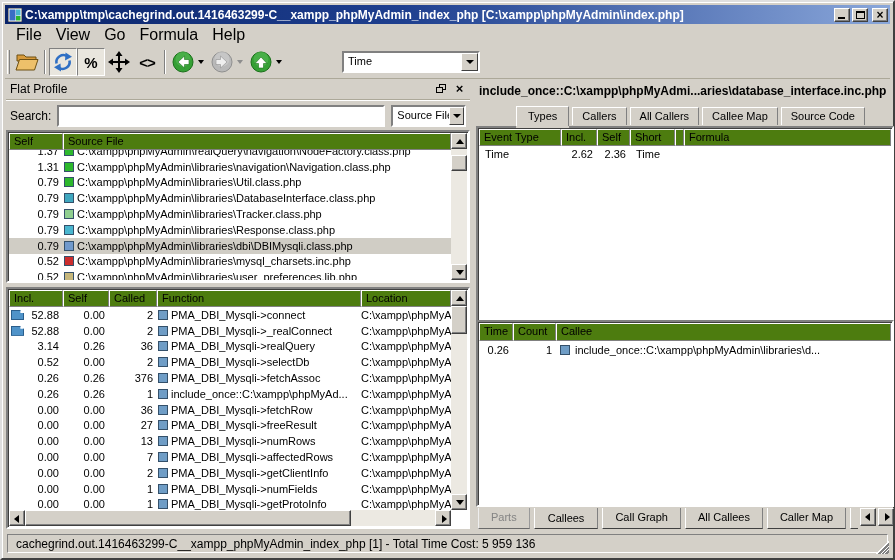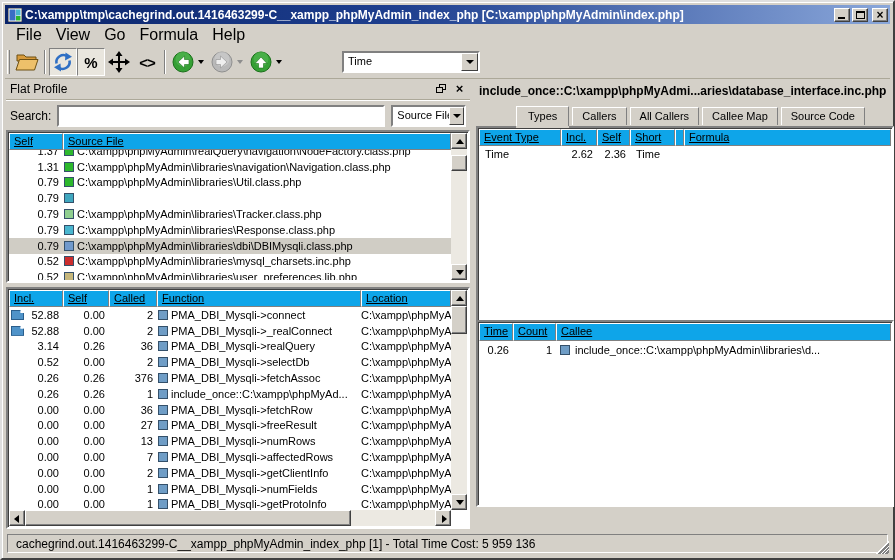--- a/index.html
+++ b/index.html
@@ -67,22 +67,22 @@
   .search-label { padding:0 6px 0 4px; font-size:12px; }
   .search-input { width:328px; height:22px; background:#fff; border:2px solid;
     border-color:#808080 #fff #fff #808080; font-size:11px; padding:2px 3px;
     font-family:"Liberation Sans",sans-serif; }
   .group-combo { width:75px; margin-left:6px; }
 
   
   .frame { position:absolute; background:#fff; border:2px solid;
     border-color:#808080 #fff #fff #808080; box-shadow:inset 1px 1px 0 #404040; }
   .thead { position:absolute; left:1px; top:1px; right:1px; height:17px; display:flex; }
-  .hcell { background:#0ea5e9; border:1px solid; border-color:#fff #808080 #808080 #fff;
-    padding:1px 4px; font-size:11px; white-space:nowrap; overflow:hidden;text-decoration:underline; }
+  .hcell { background:#4d7c0f; border:1px solid; border-color:#fff #808080 #808080 #fff;
+    padding:1px 4px; font-size:11px; white-space:nowrap; overflow:hidden; }
   .tbody { position:absolute; left:1px; right:1px; background:#fff; overflow:hidden; }
   .trow { display:flex; align-items:center; height:15.8px; white-space:nowrap; }
   .trow.selected { background:#d0cdc5; }
   .num { text-align:right; padding-right:4px; flex:0 0 auto; }
   .txt { overflow:hidden; white-space:nowrap; flex:1 1 auto; }
   .sq-ic { width:10px; height:10px; flex:0 0 auto; margin:0 3px 0 1px;
     border:1px solid #34506a; }
   .bar-ic { width:13px; height:10px; flex:0 0 auto; margin-left:2px; background:#4f93c9;
     border:1px solid #2a5e8c; visibility:hidden;
     clip-path:polygon(0 0,72% 0,72% 30%,100% 30%,100% 100%,0 100%); }
@@ -293,20 +293,21 @@
               <div class="txt">C:\xampp\phpMyAdmin\libraries\navigation\Navigation.class.php</div>
             </div>
             <div class="trow">
               <div class="num c-self54">0.79</div>
               <div class="sq-ic" style="background: rgb(45, 184, 45);"></div>
               <div class="txt">C:\xampp\phpMyAdmin\libraries\Util.class.php</div>
             </div>
             <div class="trow">
               <div class="num c-self54">0.79</div>
               <div class="sq-ic" style="background: rgb(63, 167, 191);"></div>
+              <div class="txt">C:\xampp\phpMyAdmin\libraries\DatabaseInterface.class.php</div>
             </div>
             <div class="trow">
               <div class="num c-self54">0.79</div>
               <div class="sq-ic" style="background: rgb(144, 207, 144);"></div>
               <div class="txt">C:\xampp\phpMyAdmin\libraries\Tracker.class.php</div>
             </div>
             <div class="trow">
               <div class="num c-self54">0.79</div>
               <div class="sq-ic" style="background: rgb(73, 182, 207);"></div>
               <div class="txt">C:\xampp\phpMyAdmin\libraries\Response.class.php</div>
@@ -578,20 +579,33 @@
         <div class="trow" style="height:17px;">
               <div class="num c-time">0.26</div>
               <div class="num c-count">1</div>
               <div class="sq-ic" style="background:#6f9dc6; margin-left:4px; margin-right:5px;"></div>
               <div class="txt">include_once::C:\xampp\phpMyAdmin\libraries\d...</div>
             </div>
           </div>
       </div>
     </div>
 
+    <div class="tabs-bottom">
+      <div class="btab-clip">
+
+      <div class="btab disabled">Parts</div>
+          <div class="btab active">Callees</div>
+          <div class="btab">Call Graph</div>
+          <div class="btab">All Callees</div>
+          <div class="btab">Caller Map</div>
+          <div class="btab">Machine</div>
+        </div>
+      <div class="tab-scroll a-lf sb-btn" style="position:relative;"></div>
+      <div class="tab-scroll a-rt sb-btn" style="position:relative;"></div>
+    </div>
   </div>
 
   <div class="statusbar">
     <div class="status-field">
       <span>cachegrind.out.1416463299-C__xampp_phpMyAdmin_index_php [1] - Total Time Cost: 5 959 136</span>
     </div>
     <div class="grip"></div>
   </div>
 </div>
 

